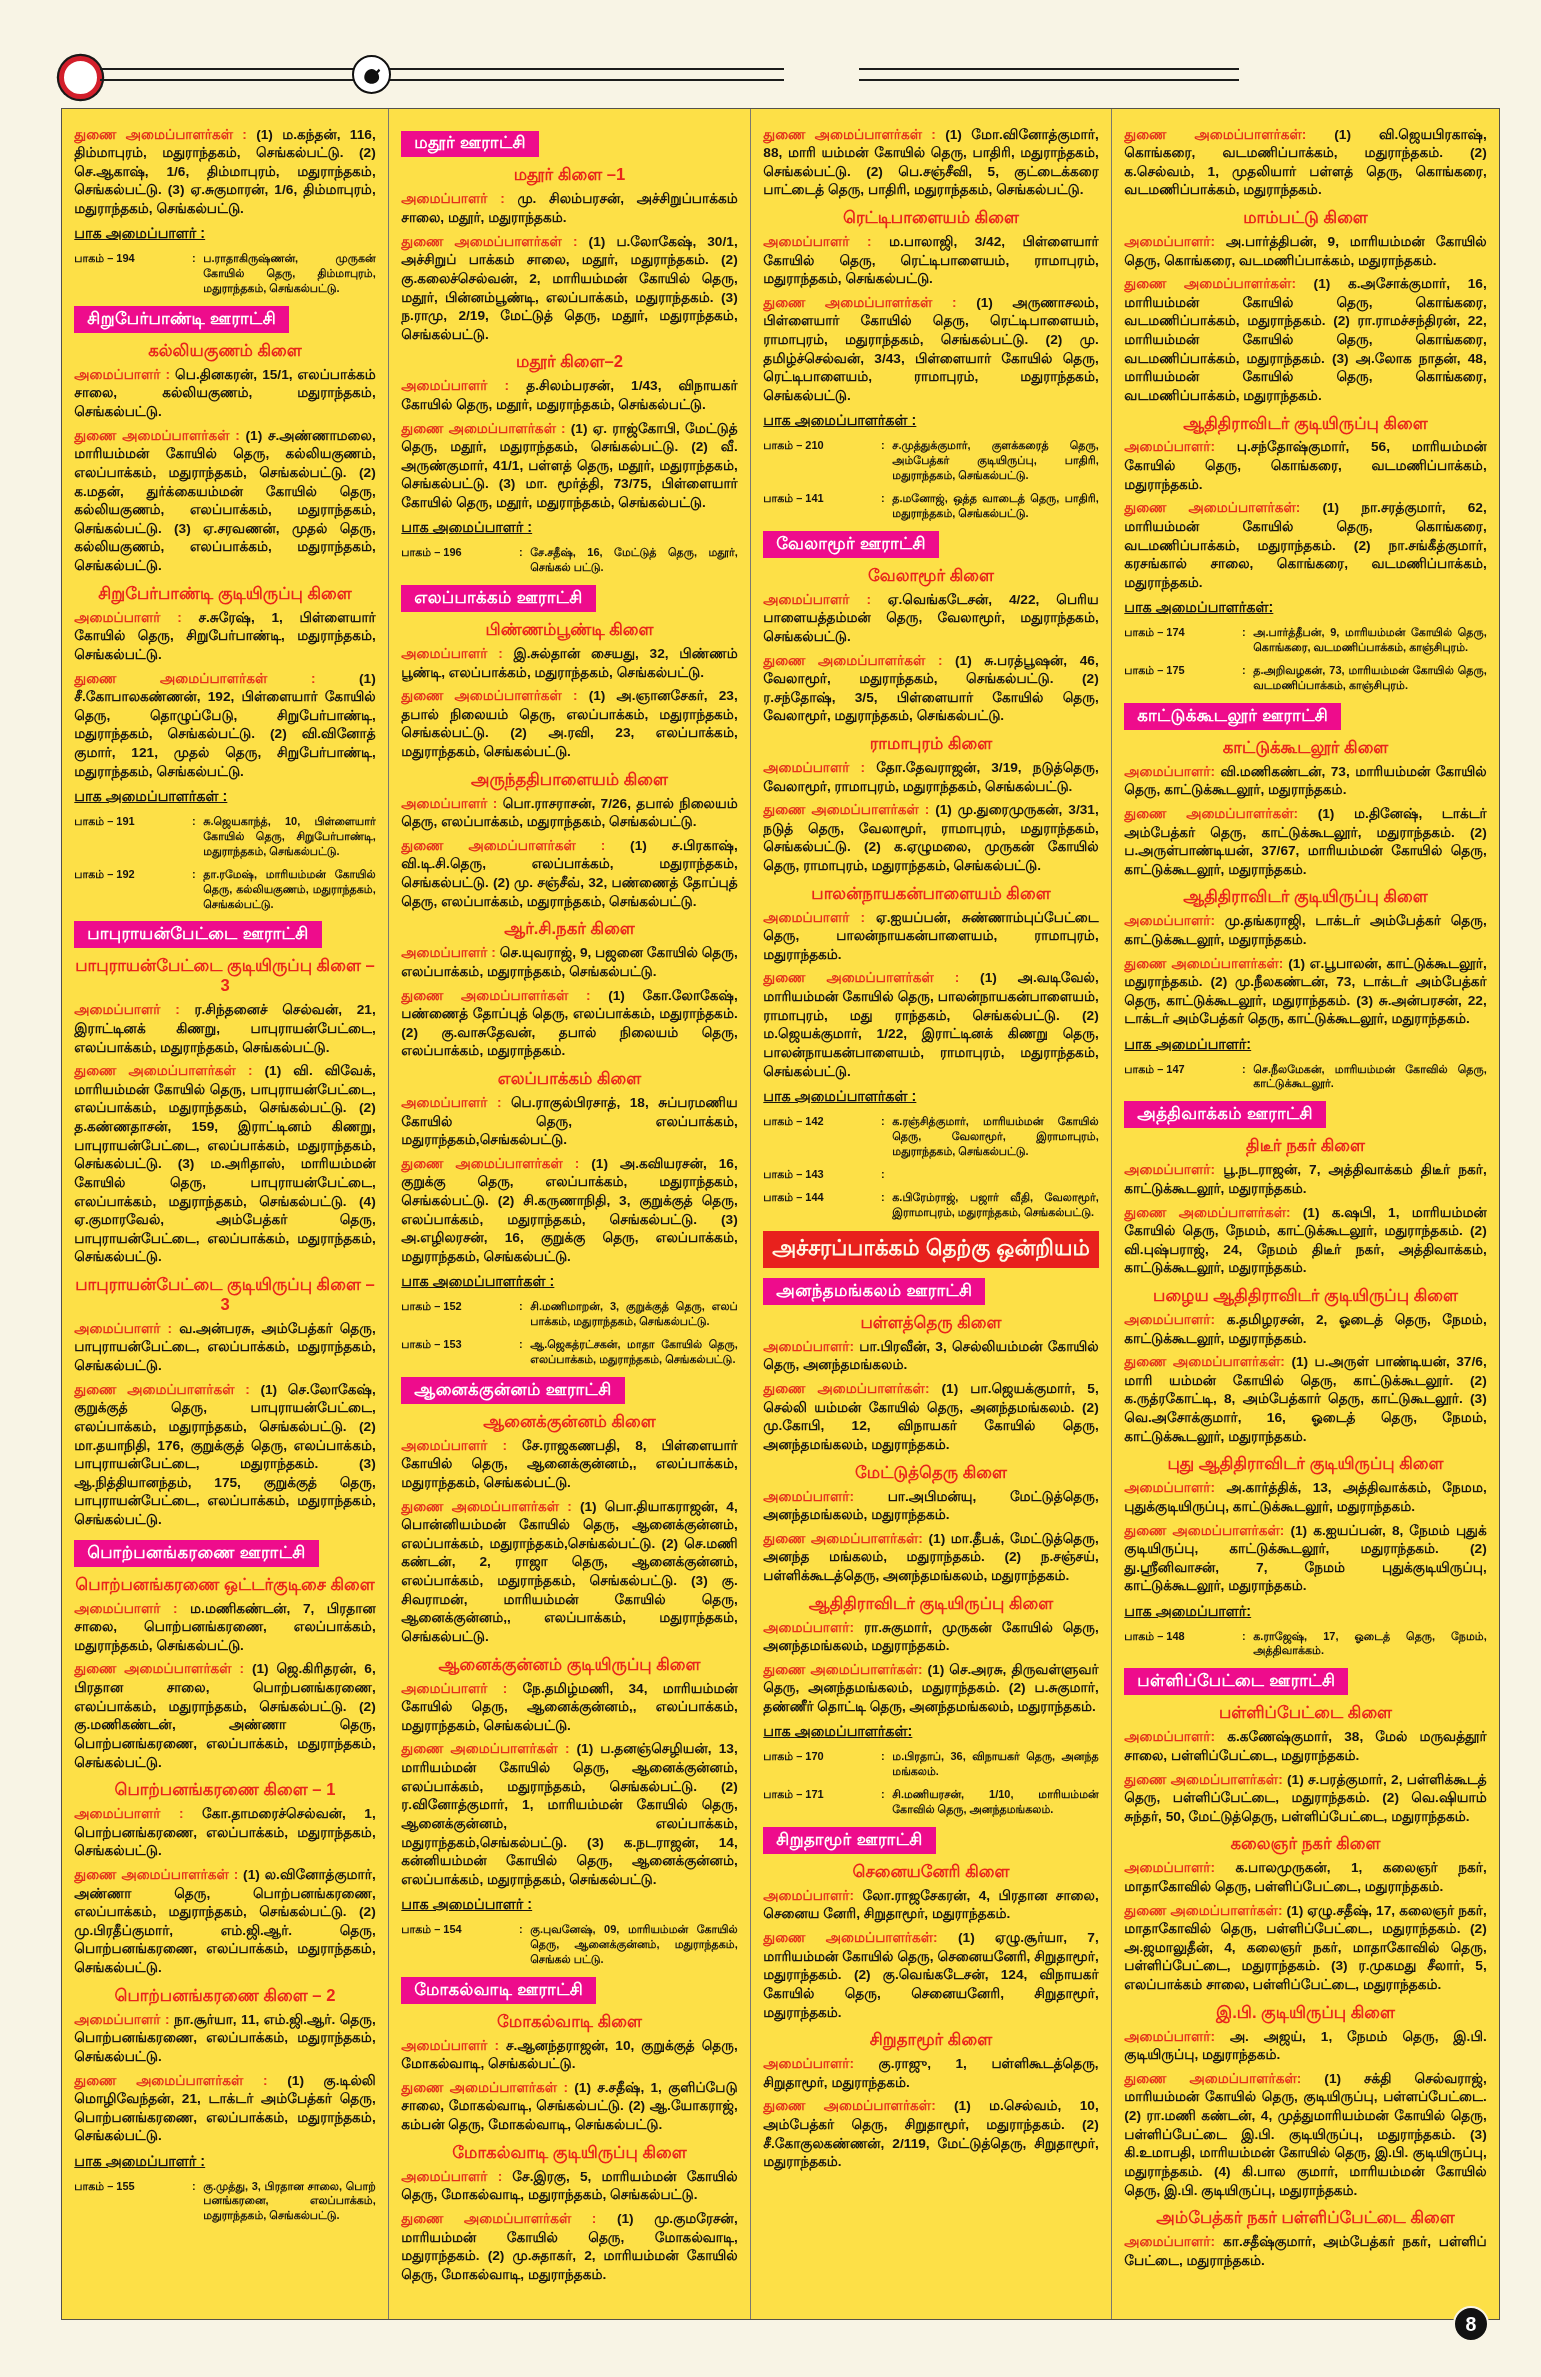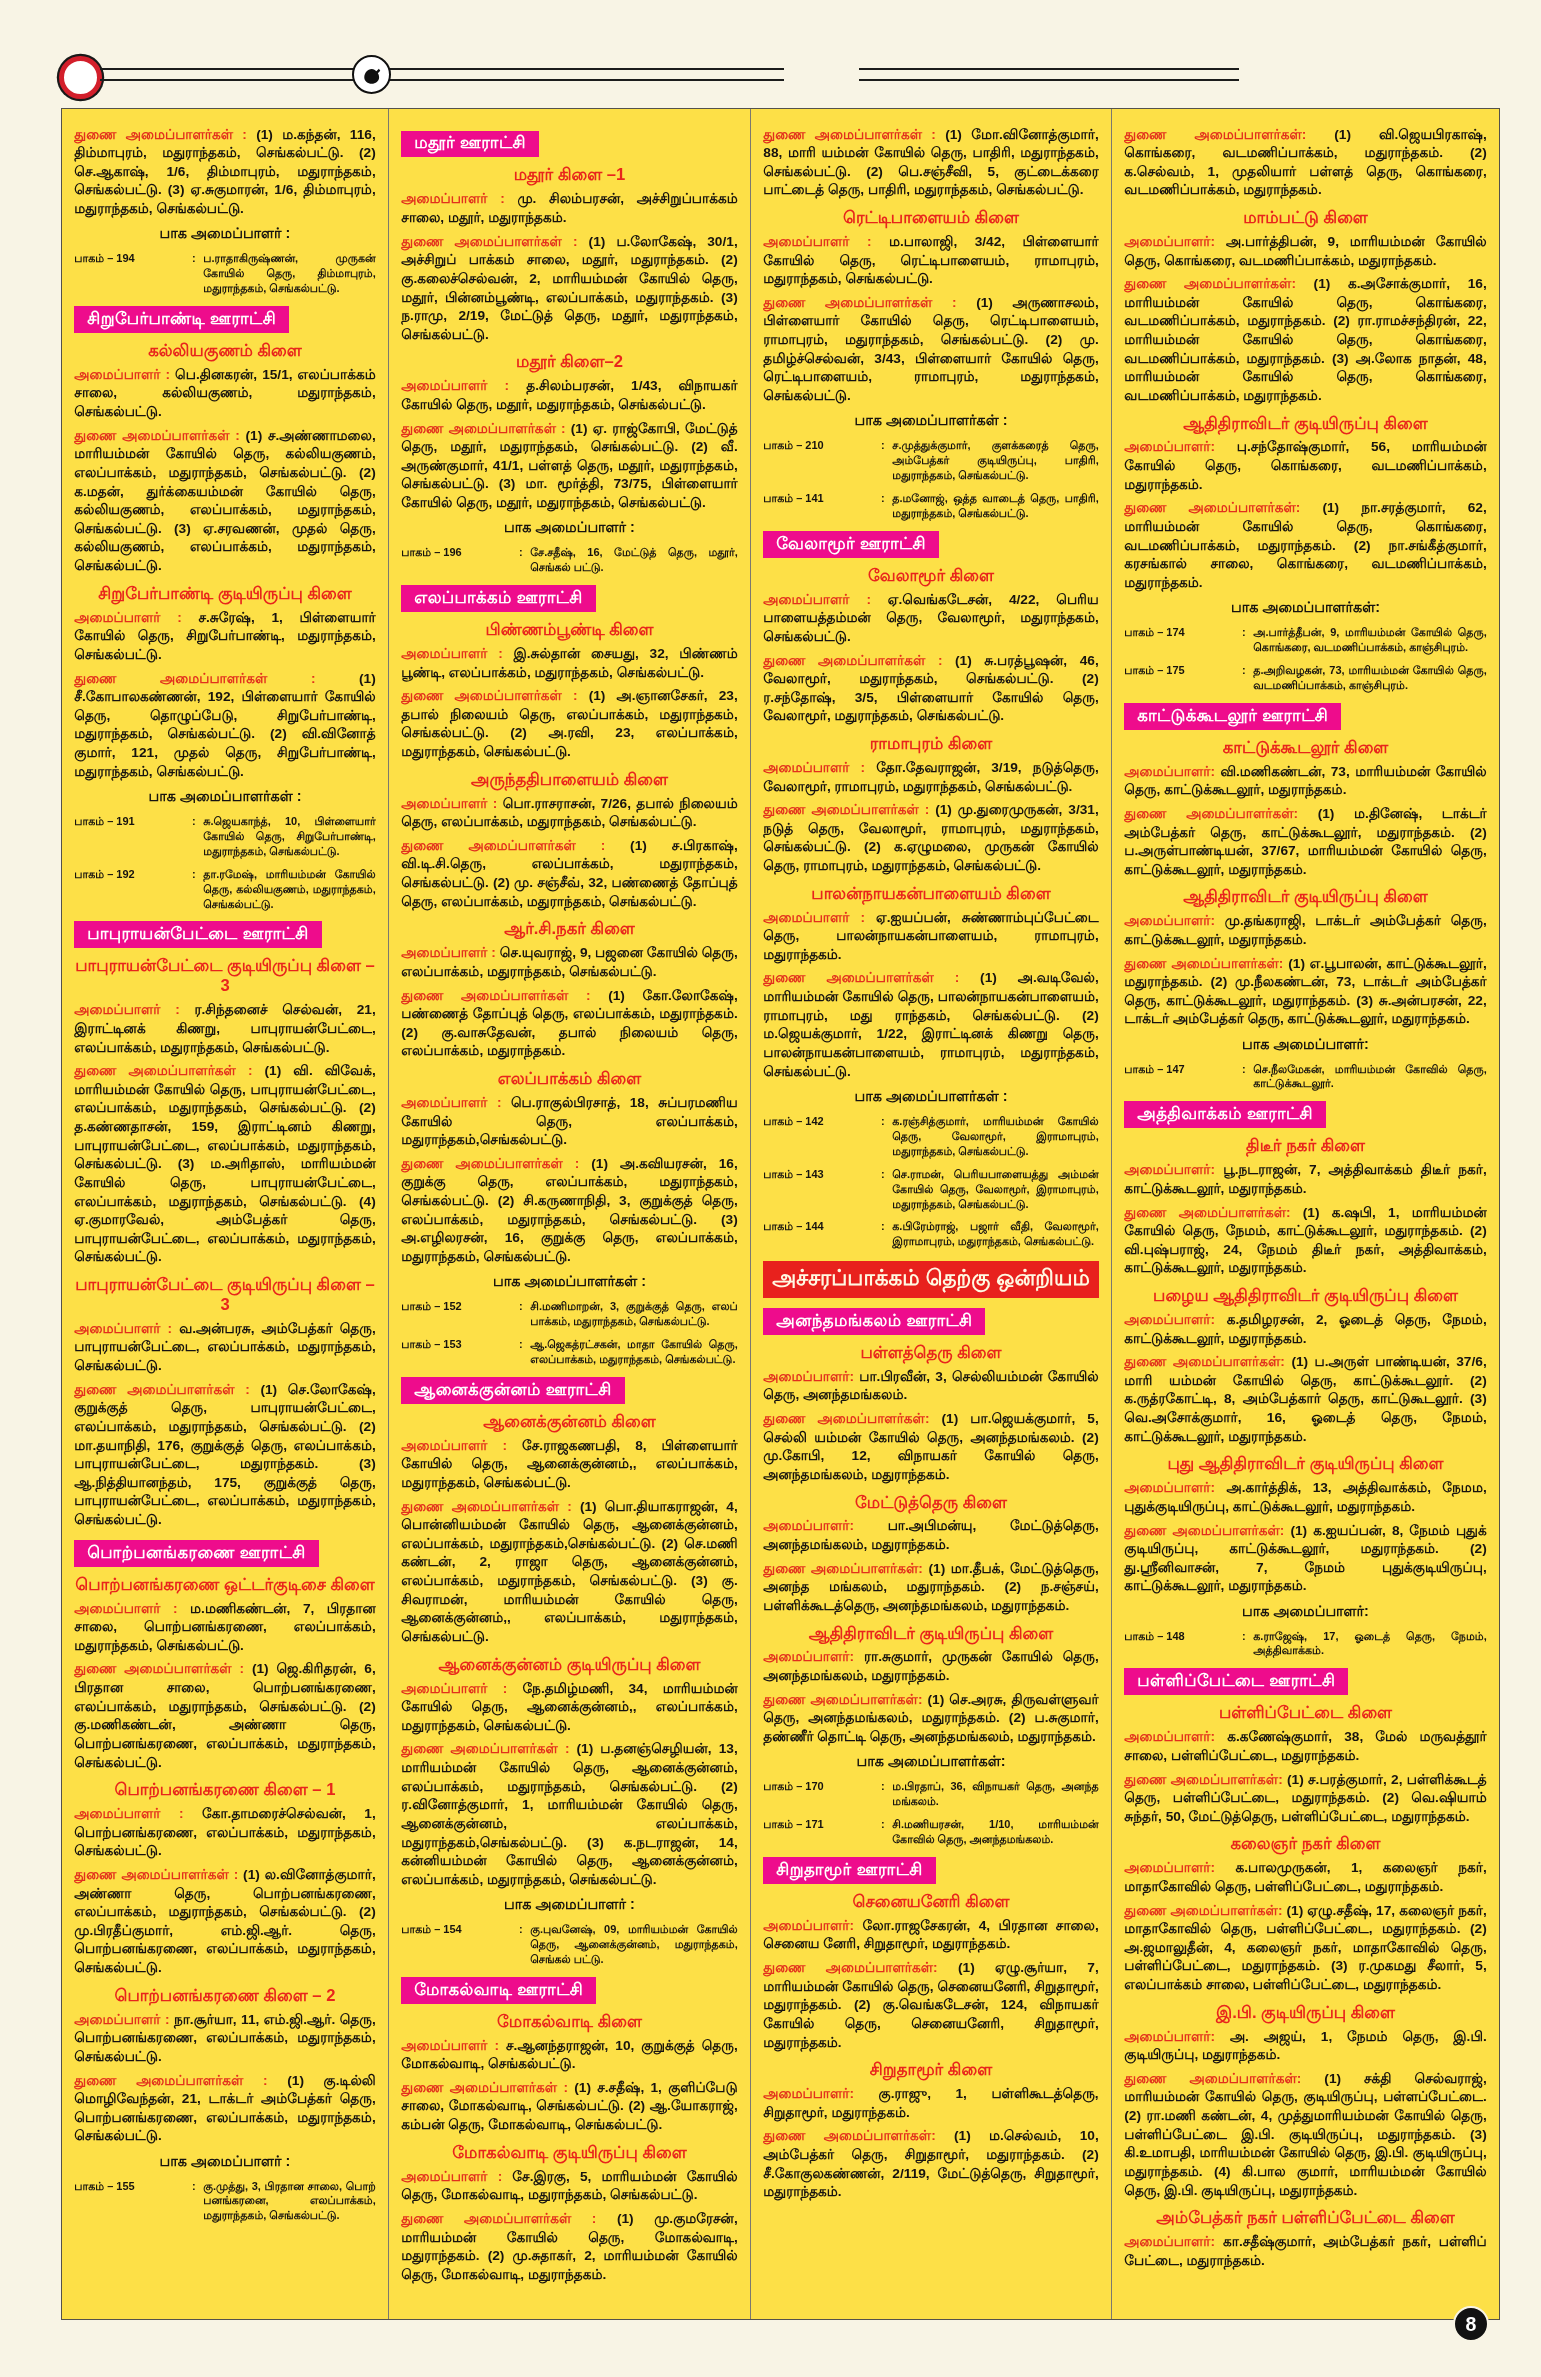--- a/index.html
+++ b/index.html
@@ -48,21 +48,21 @@
   .banner{
     background:#e8211d;color:#fff9e2;text-align:center;font-weight:bold;
     font-size:21.6px;line-height:1.15;padding:5px 2.9px 7.2px;margin:11.5px 0 5.8px;
   }
   .para{
     margin:5px 0;text-align:justify;font-size:13.7px;line-height:1.36;
     color:#17130f;font-weight:bold;
   }
   .para .lbl{color:#e2301d;}
   .centerlbl{
-    text-align:center;font-weight:bold;font-size:14.4px;color:#17130f;margin:6.5px 0 2.9px;
+    text-align:left;font-weight:bold;font-size:14.4px;color:#17130f;margin:6.5px 0 2.9px;text-decoration:underline;
   }
   .pagam{
     display:flex;font-size:11px;line-height:1.36;margin:8px 0;color:#17130f;font-weight:bold;
   }
   .pagam .num{flex:0 0 110px;}
   .pagam .colon{flex:0 0 19px;text-align:center;}
   .pagam .txt{flex:1;text-align:justify;}
   
   .badge{
     position:absolute;left:1453px;top:2306px;width:32px;height:32px;border-radius:50%;
@@ -222,21 +222,20 @@
       <p class="para"><span class="lbl">துணை அமைப்பாளர்கள் : </span>(1) அ.வடிவேல், மாரியம்மன் கோயில் தெரு, பாலன்நாயகன்பாளையம், ராமாபுரம், மது ராந்தகம், செங்கல்பட்டு. (2) ம.ஜெயக்குமார், 1/22, இராட்டினக் கிணறு தெரு, பாலன்நாயகன்பாளையம், ராமாபுரம், மதுராந்தகம், செங்கல்பட்டு.</p>
       <div class="centerlbl">பாக அமைப்பாளர்கள் :</div>
       <div class="pagam">
         <span class="num">பாகம் – 142</span>
         <span class="colon">:</span>
         <span class="txt">க.ரஞ்சித்குமார், மாரியம்மன் கோயில் தெரு, வேலாமூர், இராமாபுரம், மதுராந்தகம், செங்கல்பட்டு.</span>
       </div>
       <div class="pagam">
         <span class="num">பாகம் – 143</span>
         <span class="colon">:</span>
-        <span class="txt">செ.ராமன், பெரியபாளையத்து அம்மன் கோயில் தெரு, வேலாமூர், இராமாபுரம், மதுராந்தகம், செங்கல்பட்டு.</span>
       </div>
       <div class="pagam">
         <span class="num">பாகம் – 144</span>
         <span class="colon">:</span>
         <span class="txt">க.பிரேம்ராஜ், பஜார் வீதி, வேலாமூர், இராமாபுரம், மதுராந்தகம், செங்கல்பட்டு.</span>
       </div>
       <div class="banner">அச்சரப்பாக்கம் தெற்கு ஒன்றியம்</div>
       <div class="pinkwrap"><span class="pinkbox">அனந்தமங்கலம் ஊராட்சி</span></div>
       <div class="redhead">பள்ளத்தெரு கிளை</div>
       <p class="para"><span class="lbl">அமைப்பாளர்: </span>பா.பிரவீன், 3, செல்லியம்மன் கோயில் தெரு, அனந்தமங்கலம்.</p>

